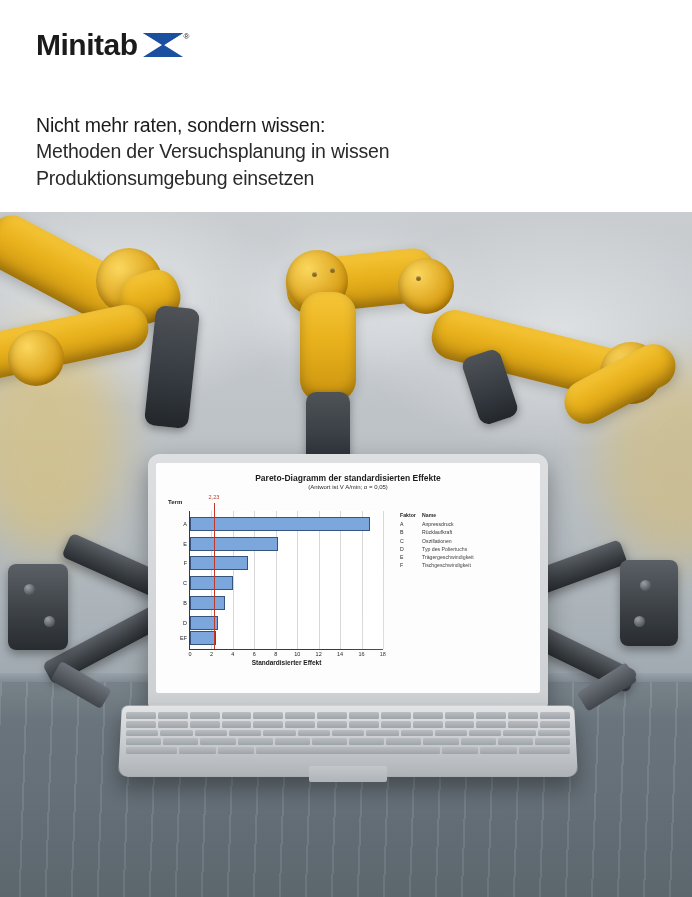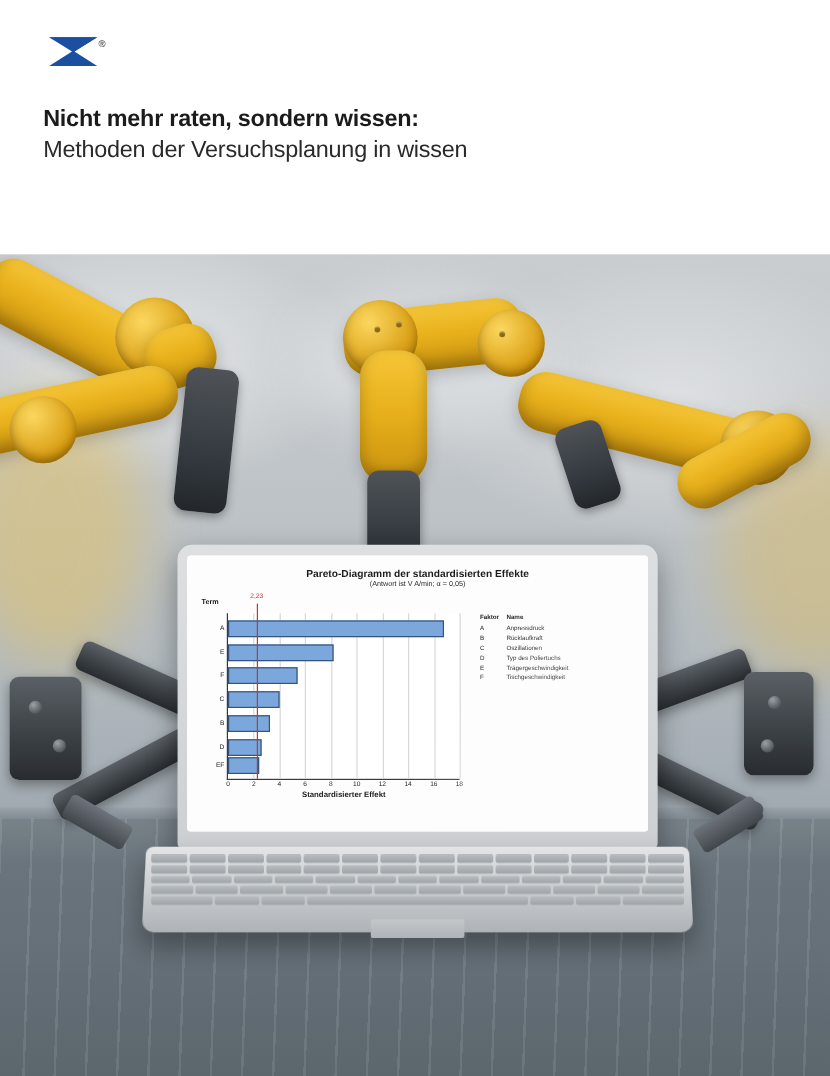--- a/index.html
+++ b/index.html
@@ -59,24 +59,25 @@
   }
 
   .title-block {
     position: absolute;
     left: 36px;
     top: 86px;
     width: 560px;
   }
   .title-line1 {
     font-size: 19.5px;
-    font-weight: bold;
+    font-weight: normal;
     color: #1b1b1b;
     line-height: 26px;
     letter-spacing: -0.2px;
+    margin-top: 26px;
   }
   .title-line2 {
     font-size: 19.5px;
     font-weight: normal;
     color: #2a2a2a;
     line-height: 27px;
     letter-spacing: -0.2px;
   }
 
   
@@ -384,33 +385,35 @@
   }
 </style>
 </head>
 <body>
 
 <div class="page">
 
   <div class="header">
 
     <div class="logo-row">
+      <div class="logo-word">Minitab</div>
       <div class="logo-mark">
         <svg width="40" height="26" viewBox="0 0 40 26" xmlns="http://www.w3.org/2000/svg">
           <polygon points="0,1 40,1 21,13 40,25 0,25 19,13" fill="#1b4fa0"></polygon>
           <polygon points="0,1 40,1 21,13" fill="#1b4fa0"></polygon>
           <polygon points="2,3 33,3 19,12" fill="#ffffff" opacity="0"></polygon>
         </svg>
       </div>
       <div class="logo-reg">®</div>
     </div>
 
     <div class="title-block">
       <div class="title-line1">Nicht mehr raten, sondern wissen:</div>
       <div class="title-line2">Methoden der Versuchsplanung in wissen</div>
+      <div class="title-line2">Produktionsumgebung einsetzen</div>
     </div>
   </div>
 
   <div class="hero">
     <div class="hero-bg"></div>
 
     <div class="hero-blurspot" style="left:-30px; top:120px; width:150px; height:220px; background:#e0c26a;"></div>
     <div class="hero-blurspot" style="left:600px; top:150px; width:160px; height:200px; background:#d8bd72;"></div>
     <div class="hero-blurspot" style="left:250px; top:30px; width:200px; height:120px; background:#e6e9ec;"></div>
 

